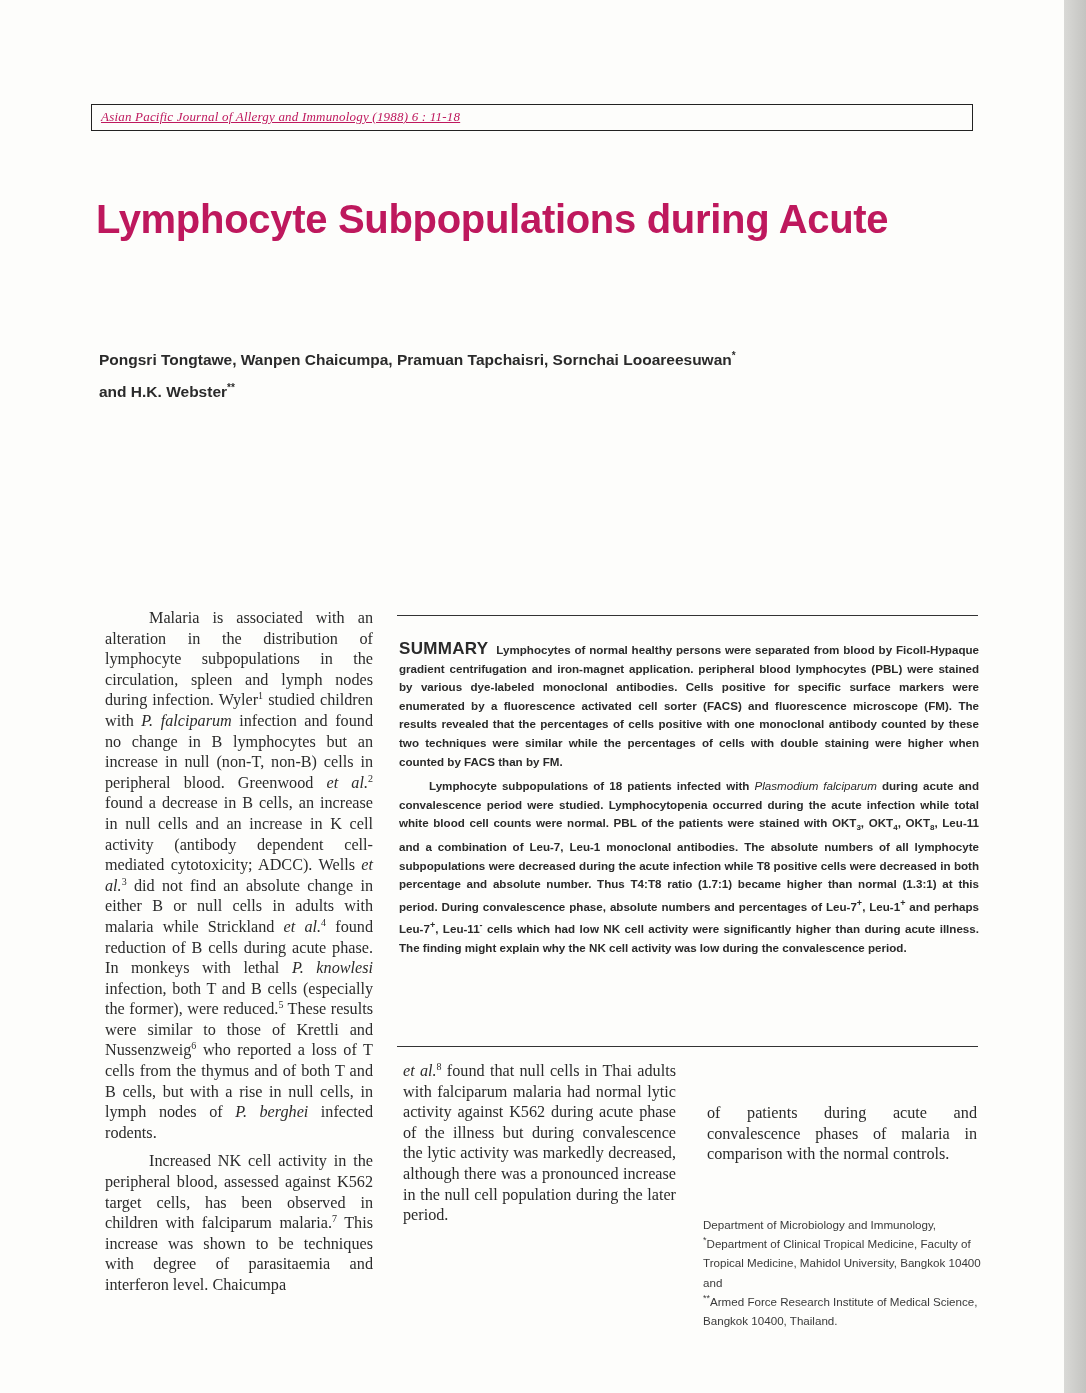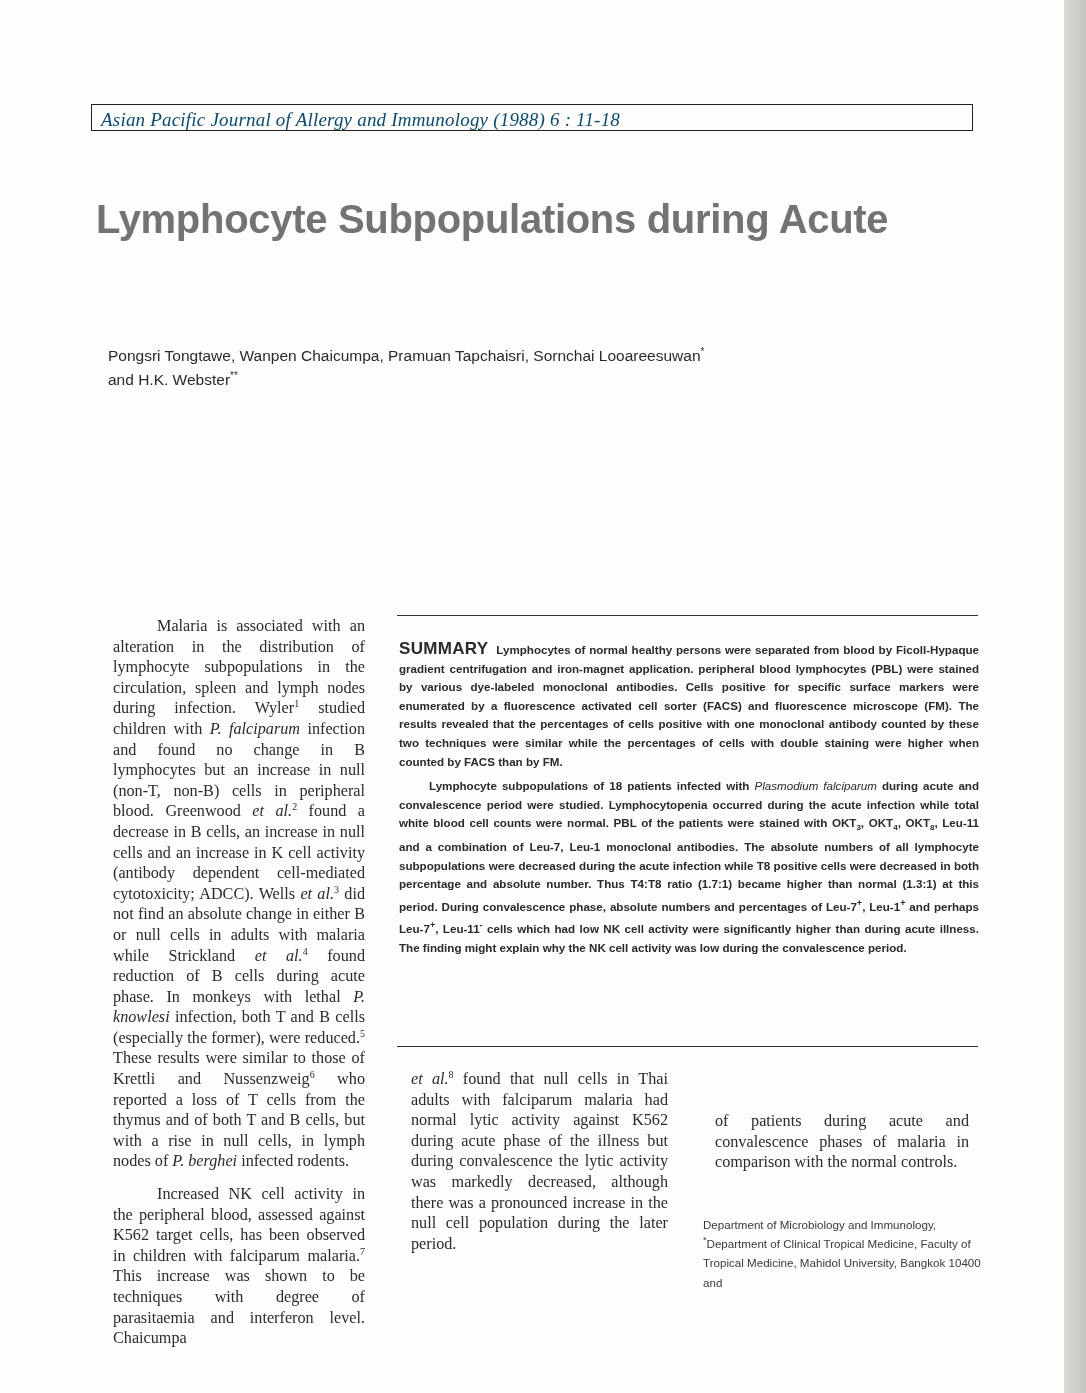--- a/index.html
+++ b/index.html
@@ -13,39 +13,39 @@
     background: linear-gradient(to right, #d9d9d6, #c4c4c1);
   }
   .header-box {
     position: absolute; left: 91px; top: 104px; width: 882px; height: 27px;
     border: 1.5px solid #222; border-left-width: 1.5px;
     box-sizing: border-box;
   }
   .header-text {
     position: absolute; left: 9px; top: 4px;
     font-family: "Liberation Serif", serif; font-style: italic;
-    font-size: 19px; color: #0c4a6e; letter-spacing: 0.2px;
+    font-size: 13px; color: #be185d; letter-spacing: 0.2px; text-decoration: underline;
   }
   .title {
     position: absolute; left: 96px; top: 194px; width: 900px;
     font-family: "Liberation Sans", sans-serif; font-weight: bold;
-    font-size: 40px; line-height: 50px; color: #737373; letter-spacing: -0.3px;
+    font-size: 40px; line-height: 50px; color: #be185d; letter-spacing: -0.3px;
     margin: 0;
   }
   .authors {
-    position: absolute; left: 108px; top: 342px; width: 860px;
-    font-family: "Liberation Sans", sans-serif; font-weight: normal;
-    font-size: 15.5px; line-height: 20px; color: #2a2a2a;
+    position: absolute; left: 99px; top: 342px; width: 860px;
+    font-family: "Liberation Sans", sans-serif; font-weight: bold;
+    font-size: 15.5px; line-height: 28px; color: #2a2a2a;
   }
   .authors sup { font-size: 10px; }
   .col {
     position: absolute; font-family: "Liberation Serif", serif;
     font-size: 16.2px; line-height: 20.6px; text-align: justify; color: #2b2b2b;
   }
-  .col p { margin: 12px; }
+  .col p { margin: 4px; }
   .col .indent { text-indent: 44px; }
   .col1 { left: 101px; top: 604px; width: 276px; }
   .col1 .p2 { margin-top: 8px; }
   .col2 { left: 399px; top: 1057px; width: 281px; }
   .col2 .p2 { margin-top: 8px; }
   .col3 { left: 703px; top: 1099px; width: 278px; }
   .sup { font-size: 10px; vertical-align: super; line-height: 0; }
   .rule {
     position: absolute; left: 397px; width: 581px; height: 0;
     border-top: 1.5px solid #333;
@@ -107,13 +107,14 @@
   <p><i>et al.</i><span class="sup">8</span><span> found that null cells in Thai adults with falciparum malaria had normal lytic activity against K562 during acute phase of the illness but during convalescence the lytic activity was markedly decreased, although there was a pronounced increase in the null cell population during the later period.</span></p>
 </div>
 
 <div class="col col3">
   <p>of patients during acute and convalescence phases of malaria in comparison with the normal controls.</p>
 </div>
 
 <div class="affil">
   <p>Department of Microbiology and Immunology,</p>
   <p><span class="sup">*</span><span>Department of Clinical Tropical Medicine, Faculty of Tropical Medicine, Mahidol University, Bangkok 10400 and</span></p>
+  <p><span class="sup">**</span><span>Armed Force Research Institute of Medical Science, Bangkok 10400, Thailand.</span></p>
 </div>
 
 </body></html>

